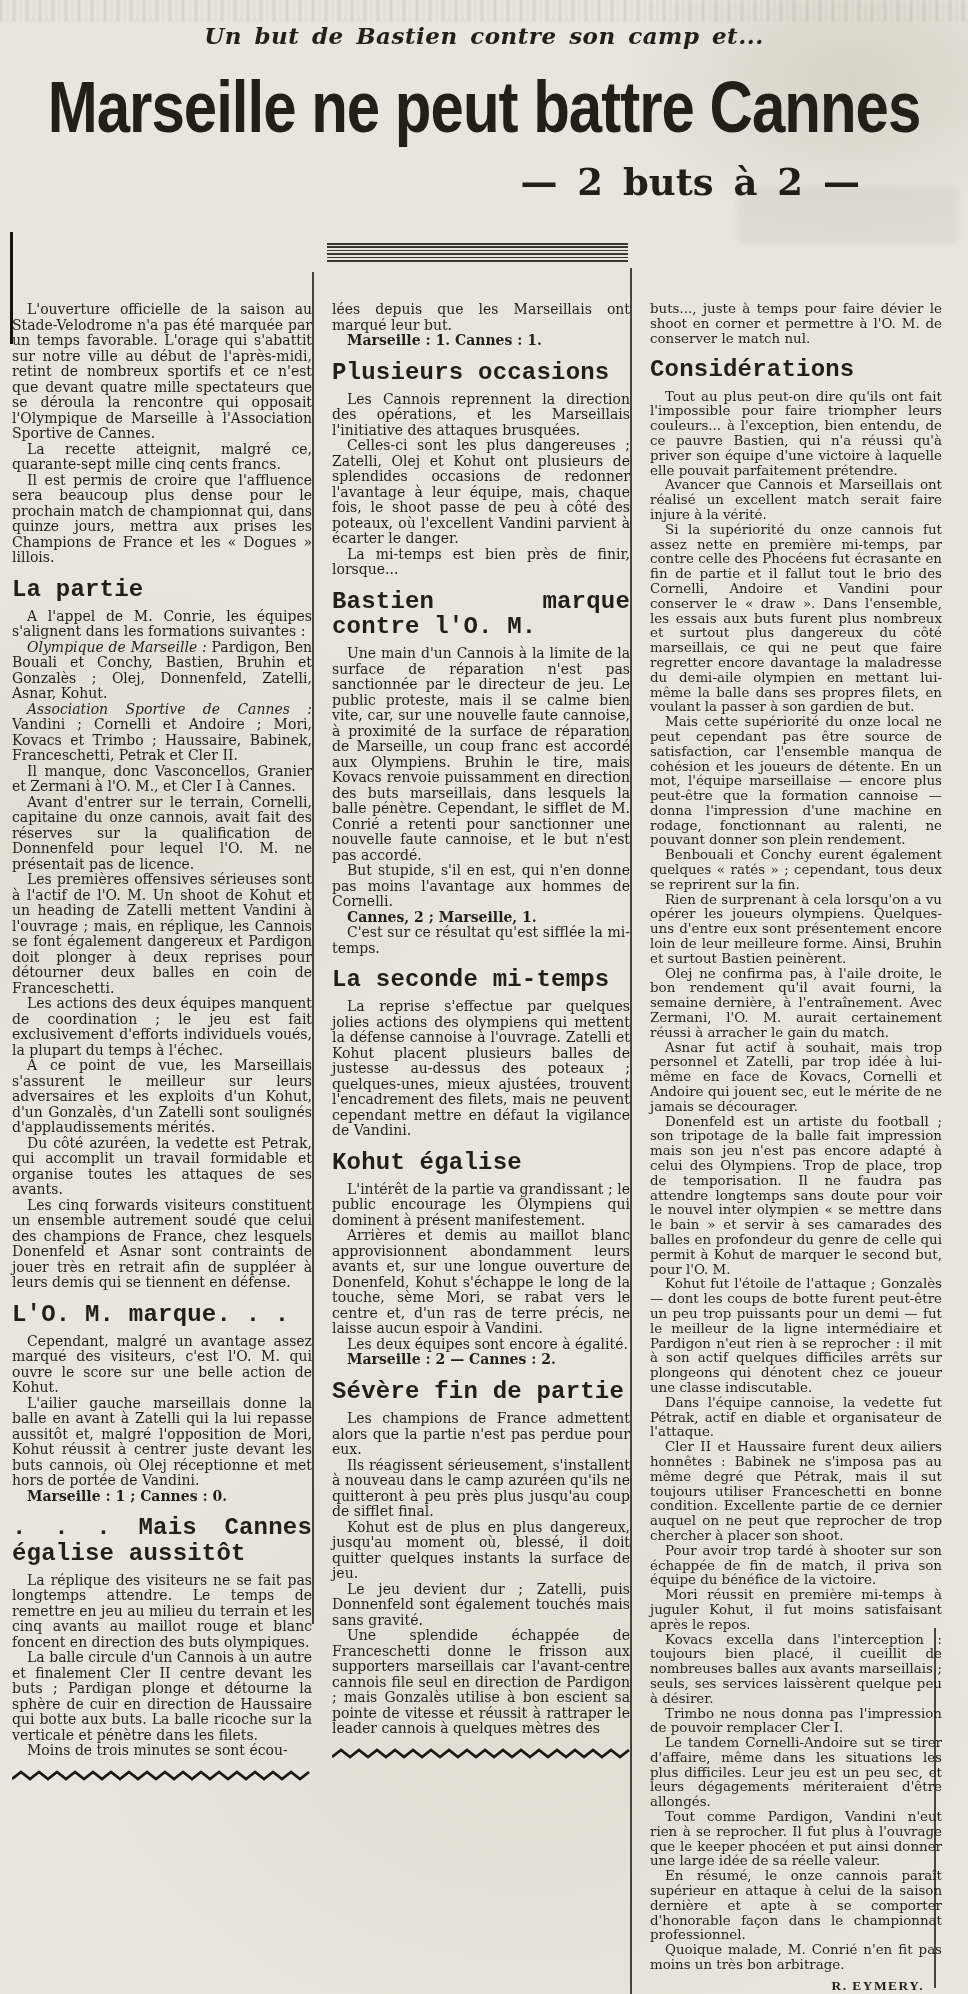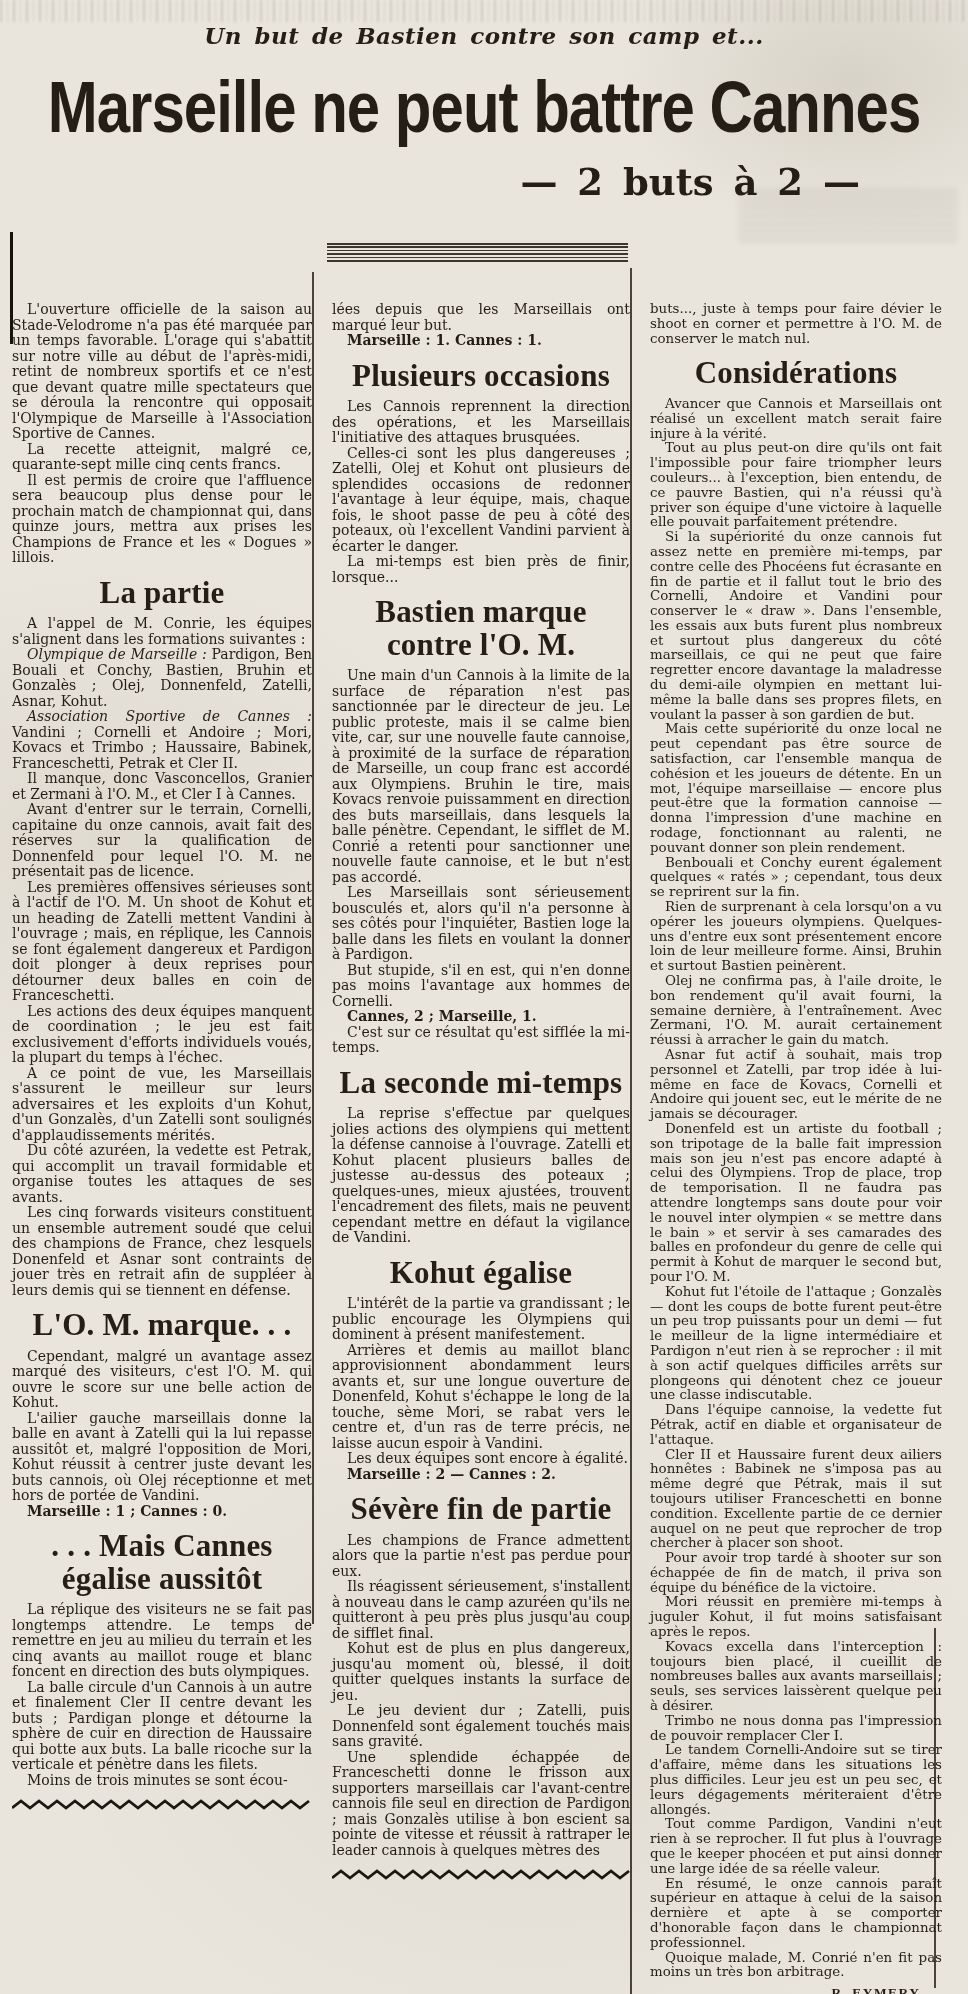--- a/index.html
+++ b/index.html
@@ -49,22 +49,22 @@
   
   .columns{position:absolute;top:272px;left:10px;width:950px;height:1722px;overflow:hidden;margin-top:24px;}
   .col{position:absolute;top:6px;font-size:14px;line-height:15.5px;text-align:justify;}
   #col1{left:2px;width:300px;}
   #col2{left:322px;width:298px;}
   #col3{left:640px;width:292px;font-size:13.4px;line-height:14.8px;}
   .para{margin:0;text-indent:15px;}
   .para.cont{text-indent:0;}
   .score{font-weight:700;}
   .col-head{
-    font-family:Liberation Serif, serif;font-weight:700;
-    font-size:31px;line-height:1.05;text-align:center;
+    font-family:Liberation Mono, monospace;font-weight:700;
+    font-size:24px;line-height:1.05;
     margin:11px 0 7px;letter-spacing:.2px;
   }
   .sig{text-align:right;font-weight:700;margin:6px 18px 0 0;letter-spacing:1.5px;text-indent:0;font-family:Liberation Serif, serif;}
   .end-bar{width:86px;height:9px;background:#171208;margin:12px 0 0 82px;}
   .zigzag{margin-top:10px;height:14px;overflow:hidden;}
   .divider{position:absolute;width:2px;background:rgba(33,26,19,.8);}
   #div1{left:312px;top:272px;height:1352px;}
   #div2{left:630px;top:268px;height:1726px;}
   #div3{left:934px;top:1628px;height:360px;}
 </style>
@@ -110,21 +110,20 @@
     </section>
   <section class="col" id="col2">
       <p class="para cont">lées depuis que les Marseillais ont marqué leur but.</p>
       <p class="para score">Marseille : 1. Cannes : 1.</p>
       <h3 class="col-head">Plusieurs occasions</h3>
       <p class="para">Les Cannois reprennent la direction des opérations, et les Marseillais l'initiative des attaques brusquées.</p>
       <p class="para">Celles-ci sont les plus dangereuses ; Zatelli, Olej et Kohut ont plusieurs de splendides occasions de redonner l'avantage à leur équipe, mais, chaque fois, le shoot passe de peu à côté des poteaux, où l'excellent Vandini parvient à écarter le danger.</p>
       <p class="para">La mi-temps est bien près de finir, lorsque...</p>
       <h3 class="col-head">Bastien marque contre l'O. M.</h3>
       <p class="para">Une main d'un Cannois à la limite de la surface de réparation n'est pas sanctionnée par le directeur de jeu. Le public proteste, mais il se calme bien vite, car, sur une nouvelle faute cannoise, à proximité de la surface de réparation de Marseille, un coup franc est accordé aux Olympiens. Bruhin le tire, mais Kovacs renvoie puissamment en direction des buts marseillais, dans lesquels la balle pénètre. Cependant, le sifflet de M. Conrié a retenti pour sanctionner une nouvelle faute cannoise, et le but n'est pas accordé.</p>
-      <p class="para">Les Marseillais sont sérieusement bousculés et, alors qu'il n'a personne à ses côtés pour l'inquiéter, Bastien loge la balle dans les filets en voulant la donner à Pardigon.</p>
       <p class="para">But stupide, s'il en est, qui n'en donne pas moins l'avantage aux hommes de Cornelli.</p>
       <p class="para score">Cannes, 2 ; Marseille, 1.</p>
       <p class="para">C'est sur ce résultat qu'est sifflée la mi-temps.</p>
       <h3 class="col-head">La seconde mi-temps</h3>
       <p class="para">La reprise s'effectue par quelques jolies actions des olympiens qui mettent la défense cannoise à l'ouvrage. Zatelli et Kohut placent plusieurs balles de justesse au-dessus des poteaux ; quelques-unes, mieux ajustées, trouvent l'encadrement des filets, mais ne peuvent cependant mettre en défaut la vigilance de Vandini.</p>
       <h3 class="col-head">Kohut égalise</h3>
       <p class="para">L'intérêt de la partie va grandissant ; le public encourage les Olympiens qui dominent à présent manifestement.</p>
       <p class="para">Arrières et demis au maillot blanc approvisionnent abondamment leurs avants et, sur une longue ouverture de Donenfeld, Kohut s'échappe le long de la touche, sème Mori, se rabat vers le centre et, d'un ras de terre précis, ne laisse aucun espoir à Vandini.</p>
       <p class="para">Les deux équipes sont encore à égalité.</p>
       <p class="para score">Marseille : 2 — Cannes : 2.</p>
@@ -134,22 +133,22 @@
       <p class="para">Kohut est de plus en plus dangereux, jusqu'au moment où, blessé, il doit quitter quelques instants la surface de jeu.</p>
       <p class="para">Le jeu devient dur ; Zatelli, puis Donnenfeld sont également touchés mais sans gravité.</p>
       <p class="para">Une splendide échappée de Franceschetti donne le frisson aux supporters marseillais car l'avant-centre cannois file seul en direction de Pardigon ; mais Gonzalès utilise à bon escient sa pointe de vitesse et réussit à rattraper le leader cannois à quelques mètres des</p>
       <div class="zigzag"><svg width="298" height="13">
           <path d="M0 10 L9 3 L18 10 L27 3 L36 10 L45 3 L54 10 L63 3 L72 10 L81 3 L90 10 L99 3 L108 10 L117 3 L126 10 L135 3 L144 10 L153 3 L162 10 L171 3 L180 10 L189 3 L198 10 L207 3 L216 10 L225 3 L234 10 L243 3 L252 10 L261 3 L270 10 L279 3 L288 10 L297 3" fill="none" stroke="#1c1710" stroke-width="2.8"></path>
         </svg></div>
     </section>
   <section class="col" id="col3">
       <p class="para cont">buts..., juste à temps pour faire dévier le shoot en corner et permettre à l'O. M. de conserver le match nul.</p>
       <h3 class="col-head">Considérations</h3>
+      <p class="para">Tout au plus peut-on dire qu'ils ont fait l'impossible pour faire triompher leurs couleurs... à l'exception, bien entendu, de ce pauvre Bastien, qui n'a réussi qu'à priver son équipe d'une victoire à laquelle elle pouvait parfaitement prétendre.</p>
       <p class="para">Avancer que Cannois et Marseillais ont réalisé un excellent match serait faire injure à la vérité.</p>
-      <p class="para">Tout au plus peut-on dire qu'ils ont fait l'impossible pour faire triompher leurs couleurs... à l'exception, bien entendu, de ce pauvre Bastien, qui n'a réussi qu'à priver son équipe d'une victoire à laquelle elle pouvait parfaitement prétendre.</p>
       <p class="para">Si la supériorité du onze cannois fut assez nette en première mi-temps, par contre celle des Phocéens fut écrasante en fin de partie et il fallut tout le brio des Cornelli, Andoire et Vandini pour conserver le « draw ». Dans l'ensemble, les essais aux buts furent plus nombreux et surtout plus dangereux du côté marseillais, ce qui ne peut que faire regretter encore davantage la maladresse du demi-aile olympien en mettant lui-même la balle dans ses propres filets, en voulant la passer à son gardien de but.</p>
       <p class="para">Mais cette supériorité du onze local ne peut cependant pas être source de satisfaction, car l'ensemble manqua de cohésion et les joueurs de détente. En un mot, l'équipe marseillaise — encore plus peut-être que la formation cannoise — donna l'impression d'une machine en rodage, fonctionnant au ralenti, ne pouvant donner son plein rendement.</p>
       <p class="para">Benbouali et Conchy eurent également quelques « ratés » ; cependant, tous deux se reprirent sur la fin.</p>
       <p class="para">Rien de surprenant à cela lorsqu'on a vu opérer les joueurs olympiens. Quelques-uns d'entre eux sont présentement encore loin de leur meilleure forme. Ainsi, Bruhin et surtout Bastien peinèrent.</p>
       <p class="para">Olej ne confirma pas, à l'aile droite, le bon rendement qu'il avait fourni, la semaine dernière, à l'entraînement. Avec Zermani, l'O. M. aurait certainement réussi à arracher le gain du match.</p>
       <p class="para">Asnar fut actif à souhait, mais trop personnel et Zatelli, par trop idée à lui-même en face de Kovacs, Cornelli et Andoire qui jouent sec, eut le mérite de ne jamais se décourager.</p>
       <p class="para">Donenfeld est un artiste du football ; son tripotage de la balle fait impression mais son jeu n'est pas encore adapté à celui des Olympiens. Trop de place, trop de temporisation. Il ne faudra pas attendre longtemps sans doute pour voir le nouvel inter olympien « se mettre dans le bain » et servir à ses camarades des balles en profondeur du genre de celle qui permit à Kohut de marquer le second but, pour l'O. M.</p>
       <p class="para">Kohut fut l'étoile de l'attaque ; Gonzalès — dont les coups de botte furent peut-être un peu trop puissants pour un demi — fut le meilleur de la ligne intermédiaire et Pardigon n'eut rien à se reprocher : il mit à son actif quelques difficiles arrêts sur plongeons qui dénotent chez ce joueur une classe indiscutable.</p>
       <p class="para">Dans l'équipe cannoise, la vedette fut Pétrak, actif en diable et organisateur de l'attaque.</p>
       <p class="para">Cler II et Haussaire furent deux ailiers honnêtes : Babinek ne s'imposa pas au même degré que Pétrak, mais il sut toujours utiliser Franceschetti en bonne condition. Excellente partie de ce dernier auquel on ne peut que reprocher de trop chercher à placer son shoot.</p>

